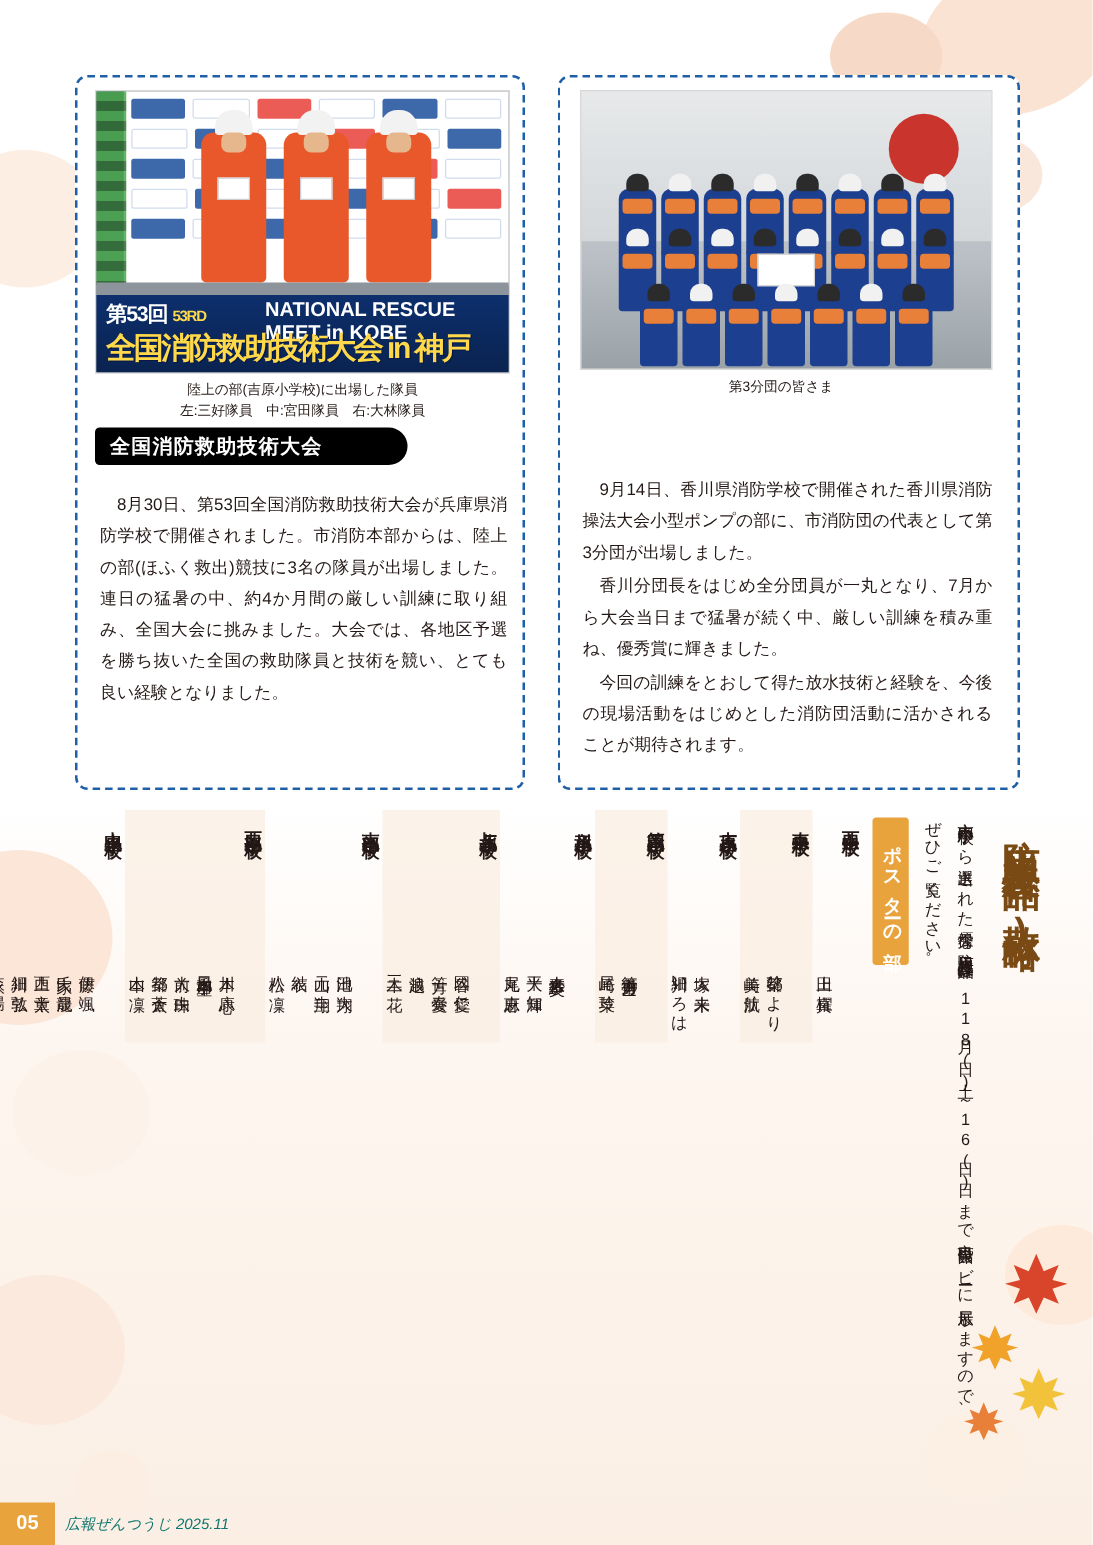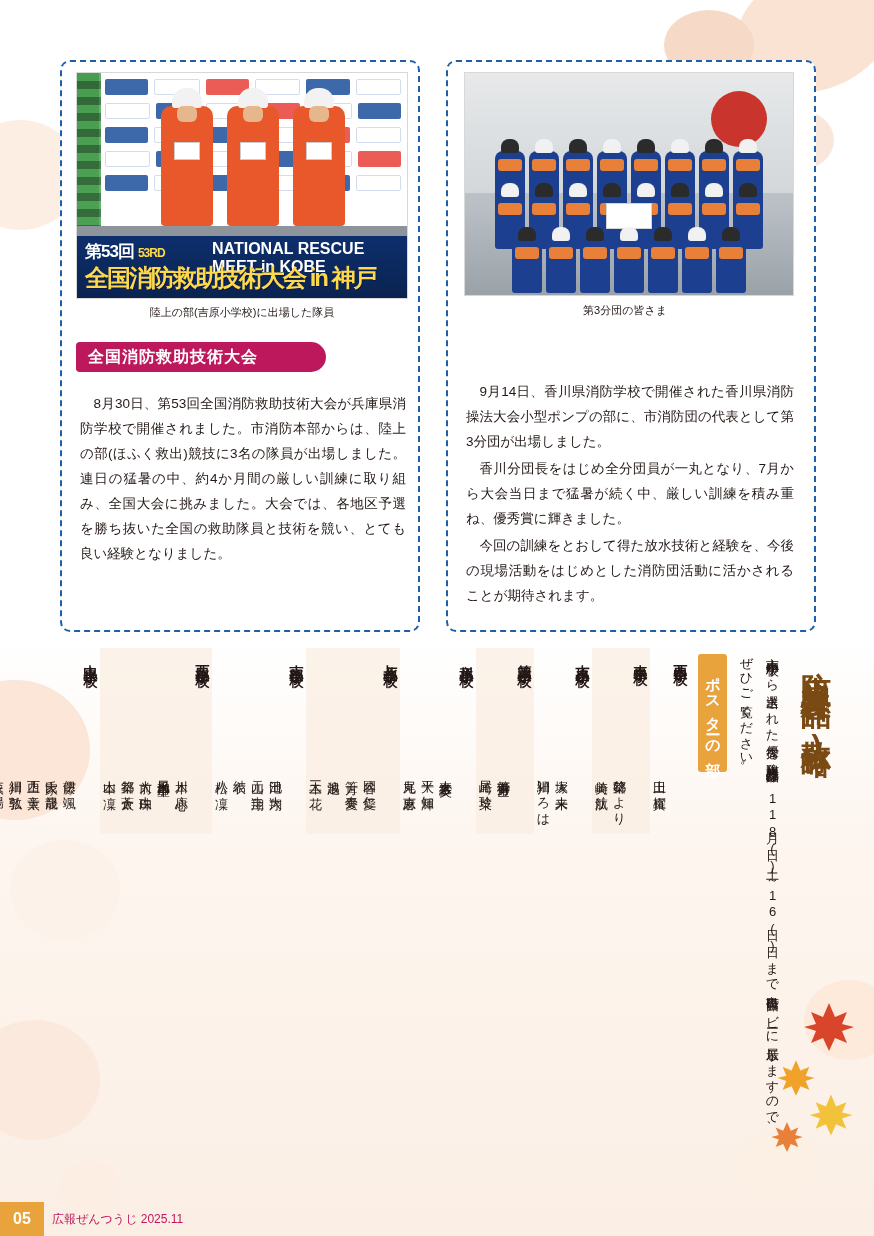--- a/index.html
+++ b/index.html
@@ -149,21 +149,21 @@
   }
   #cap-left  { left:14px; top:242px; width:332px; text-align:center; }
   #cap-right { left:12px; top:240px; width:330px; text-align:center; }
 
   
   .sec-head {
     position:absolute; height:30px; border-radius:4px 16px 16px 4px;
     color:#ffffff; font-weight:bold; font-size:16px;
     display:flex; align-items:center; padding-left:12px; letter-spacing:1px;
   }
-  #head-left  { left:14px; top:280px; width:250px; background:#be185d; }
+  #head-left  { left:14px; top:280px; width:250px; background:#000000; }
   #head-right { left:16px; top:278px; width:180px; background:#2f78c4; }
 
   .body-text {
     position:absolute; font-size:13.5px; line-height:1.85; color:#231815;
     text-align:justify;
   }
   #body-left  { left:18px; top:330px; width:326px; }
   #body-right { left:18px; top:318px; width:328px; }
   .body-text p { margin:0 0 2px 0; text-indent:1em; }
 
@@ -217,21 +217,21 @@
   
   #footer {
     position:absolute; left:0; bottom:0; width:874px; height:34px;
     z-index:4; display:flex; align-items:center;
   }
   #footer-tab {
     width:44px; height:34px; background:#e8a33d;
     color:#ffffff; font-weight:bold; font-size:16px;
     display:flex; align-items:center; justify-content:center;
   }
-  #footer-text { margin-left:8px; font-size:12px; color:#be185d; }
+  #footer-text { margin-left:8px; font-size:12px; color:#0f766e;font-style:italic; }
 </style>
 </head>
 <body>
 
 <div class="page-bottom-wash"></div>
 <div class="bg-blob" id="blob1"></div>
 <div class="bg-blob" id="blob2"></div>
 <div class="bg-blob" id="blob3"></div>
 <div class="bg-blob" id="blob4"></div>
 <div class="bg-blob" id="blob5"></div>
@@ -311,20 +311,21 @@
         <span>NATIONAL RESCUE MEET in KOBE</span>
       </div>
       <div class="l2">
         <span class="k">全国消防救助技術大会 in 神戸</span>
       </div>
     </div>
   </div>
 
   <div class="caption" id="cap-left">
     <div>陸上の部(吉原小学校)に出場した隊員</div>
+    <div>左:三好隊員　中:宮田隊員　右:大林隊員</div>
   </div>
 
   <div class="sec-head" id="head-left">全国消防救助技術大会</div>
 
   <div class="body-text" id="body-left">
     <p>8月30日、第53回全国消防救助技術大会が兵庫県消防学校で開催されました。市消防本部からは、陸上の部(ほふく救出)競技に3名の隊員が出場しました。連日の猛暑の中、約4か月間の厳しい訓練に取り組み、全国大会に挑みました。大会では、各地区予選を勝ち抜いた全国の救助隊員と技術を競い、とても良い経験となりました。</p>
   </div>
 </div>
 
 <div class="article-box" id="box-right">

